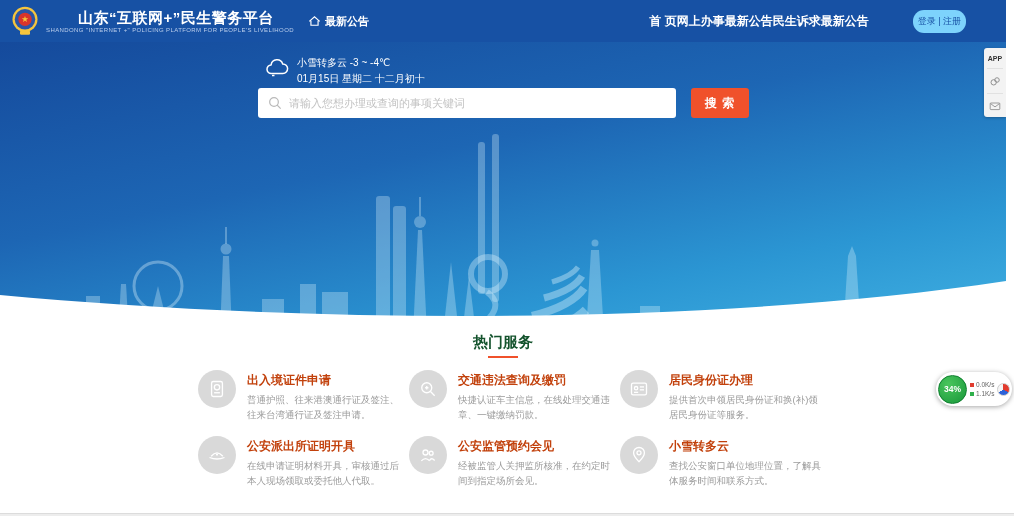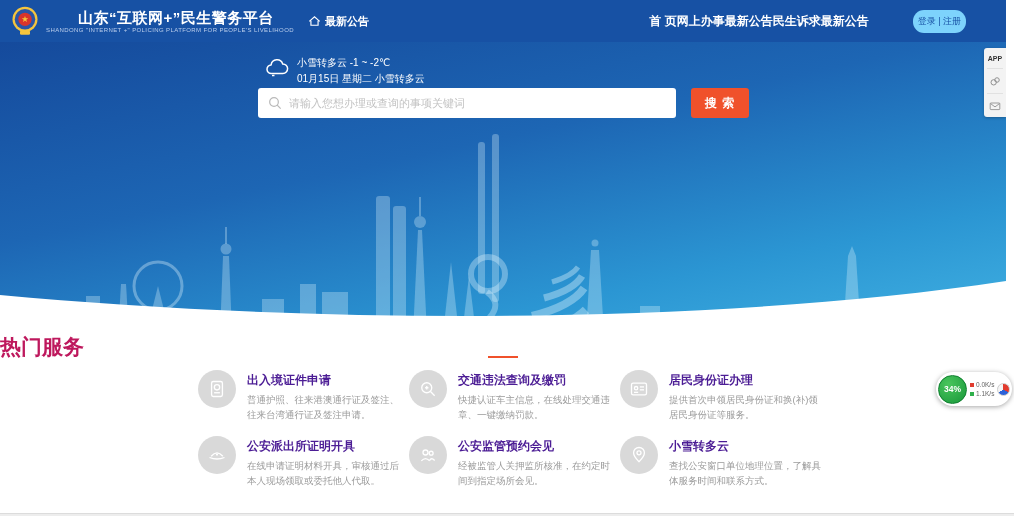--- a/index.html
+++ b/index.html
@@ -41,31 +41,31 @@
 
   .side-panel { position:absolute; right:0; top:6px; width:22px; background:#f3f3f3;
                 border-radius:3px 0 0 3px; box-shadow:0 1px 3px rgba(0,0,0,.25);
                 display:flex; flex-direction:column; align-items:center; padding:7px 0 5px; }
   .app-label { font-size:7px; font-weight:bold; color:#333; }
   .sp-item { margin-top:6px; padding-top:6px; border-top:1px solid #e1e1e1; width:16px;
              display:flex; justify-content:center; cursor:pointer; }
   .sp-item svg { width:12px; height:12px; }
 
   
-  .services-title { position:absolute; top:333px; left:0; width:1006px; 
-                    font-size:21px; color:#be185d; }
+  .services-title { position:absolute; top:333px; left:0; width:1006px; text-align:center;
+                    font-size:15px; color:#14532d; }
   .title-underline { position:absolute; top:356px; left:488px; width:30px; height:2px; background:#f0512b; }
 
   .services-grid { position:absolute; left:198px; top:370px; width:652px; display:grid;
                    grid-template-columns:211px 211px 230px; row-gap:14px; }
   .card { display:flex; gap:11px; cursor:pointer; }
   .card-icon { width:38px; height:38px; border-radius:50%; background:#d9d9d9; flex:none;
                display:flex; align-items:center; justify-content:center; }
   .card-icon svg { width:20px; height:20px; }
-  .card-title { font-size:12px; font-weight:bold; color:#4c1d95; margin:2px 0 4px; white-space:nowrap; }
+  .card-title { font-size:12px; font-weight:bold; color:#c2410c; margin:2px 0 4px; white-space:nowrap; }
   .card-desc { font-size:9.5px; color:#9b9b9b; line-height:1.55; max-width:154px; }
 
   
   .speed-widget { position:absolute; left:936px; top:372px; height:34px; display:flex; align-items:center;
                   background:#fff; border-radius:17px; box-shadow:0 1px 5px rgba(0,0,0,.35); padding:0 2px; }
   .sw-circle { width:29px; height:29px; border-radius:50%; flex:none;
                background:radial-gradient(circle at 35% 30%,#49c55c,#18973a); border:1px solid #0e7f2e;
                color:#fff; font-size:8.5px; font-weight:bold; display:flex; align-items:center; justify-content:center;text-align:right; }
   .sw-stats { margin-left:3px; display:flex; flex-direction:column; gap:2px; }
   .sw-row { display:flex; align-items:center; gap:2px; font-size:6.5px; color:#666; white-space:nowrap; }
@@ -162,22 +162,22 @@
     <svg class="swoosh" viewBox="0 0 1006 62" preserveAspectRatio="none">
       <path d="M0,22 C300,50 700,54 1006,8 L1006,62 L0,62 Z" fill="#ffffff"></path>
     </svg>
 
     <div class="weather">
       <svg class="cloud-icon" viewBox="0 0 24 19">
         <path d="M6.5,15.5 a4.3,4.3 0 0 1 -0.4,-8.6 a6,6 0 0 1 11.6,-1 a4.3,4.3 0 0 1 0.2,9.6 Z" fill="none" stroke="#fff" stroke-width="1.5" stroke-linejoin="round"></path>
         <path d="M7,17.5 h2.5" stroke="#fff" stroke-width="1.5"></path>
       </svg>
       <div class="weather-text">
-        <div>小雪转多云 -1 ~ -2℃</div>
-        <div>01月15日 星期二 小雪转多云</div>
+        <div>小雪转多云 -3 ~ -4℃</div>
+        <div>01月15日 星期二 十二月初十</div>
       </div>
     </div>
 
     <div class="search-row">
       <div class="search-box">
         <svg class="search-ico" viewBox="0 0 24 24">
           <circle cx="10.5" cy="10.5" r="6.5" fill="none" stroke="#b9b9b9" stroke-width="1.8"></circle>
           <line x1="15.3" y1="15.3" x2="20.5" y2="20.5" stroke="#b9b9b9" stroke-width="1.8"></line>
         </svg>
         <input class="search-input" type="text" placeholder="请输入您想办理或查询的事项关键词" style="">

